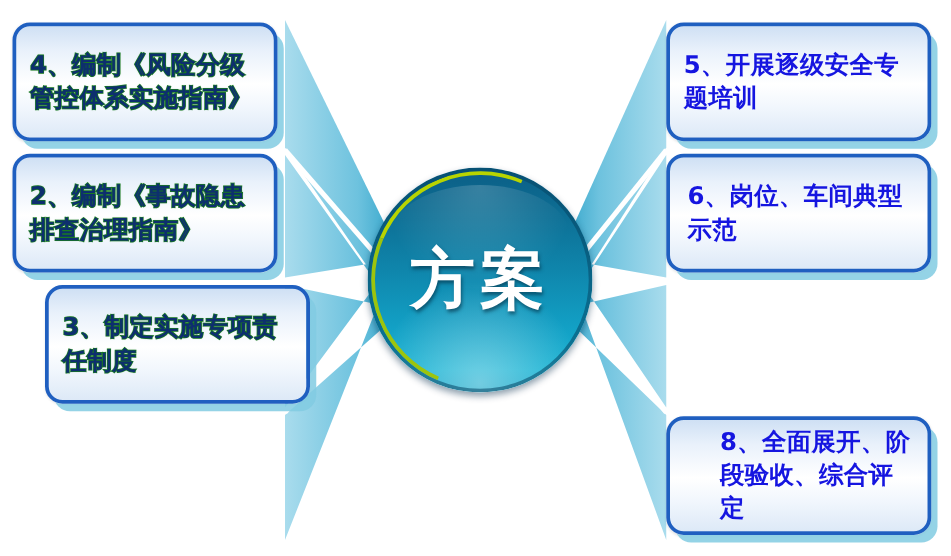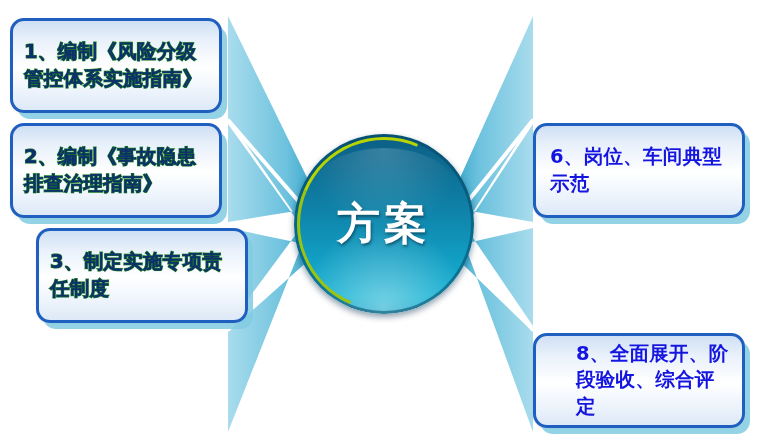--- a/index.html
+++ b/index.html
@@ -44,21 +44,21 @@
   .center-circle::after{ 
     content:"";
     position:absolute;left:10%;top:8%;width:80%;height:46%;
     border-radius:50%;
     background:radial-gradient(ellipse at 50% 0%,rgba(255,255,255,.18) 0%,rgba(255,255,255,0) 75%);
     pointer-events:none;
   }
   .center-label{
     position:relative;z-index:2;
     color:#ffffff;
-    font-size:43px;
+    font-size:52px;
     font-weight:bold;
     letter-spacing:4px;
     text-shadow:1px 2px 3px rgba(0,35,55,.55);
     white-space:nowrap;
     text-align:center;
   }
 
   
   .node{
     position:absolute;
@@ -148,29 +148,32 @@
       <line x1="450" y1="224" x2="533" y2="225"></line>
       <line x1="448" y1="222" x2="533" y2="330"></line>
     </g>
   </svg>
 
   <div class="center-circle">
     <span class="center-label">方案</span>
   </div>
 
   <div class="node left l1">
-    <span class="node-text">1、编制《风险分级管控体系实施指南》</span>
+    <span class="node-text">4、编制《风险分级管控体系实施指南》</span>
   </div>
   <div class="node left l2">
     <span class="node-text"> 2、编制《事故隐患排查治理指南》</span>
   </div>
   <div class="node left l3">
     <span class="node-text">3、制定实施专项责任制度</span>
   </div>
 
+  <div class="node right r1">
+    <span class="node-text">5、开展逐级安全专题培训</span>
+  </div>
   <div class="node right r2">
     <span class="node-text">6、岗位、车间典型示范</span>
   </div>
   <div class="node right r4">
     <span class="node-text"> 8、全面展开、阶段验收、综合评定</span>
   </div>
 
 </div>
 
 </body></html>

